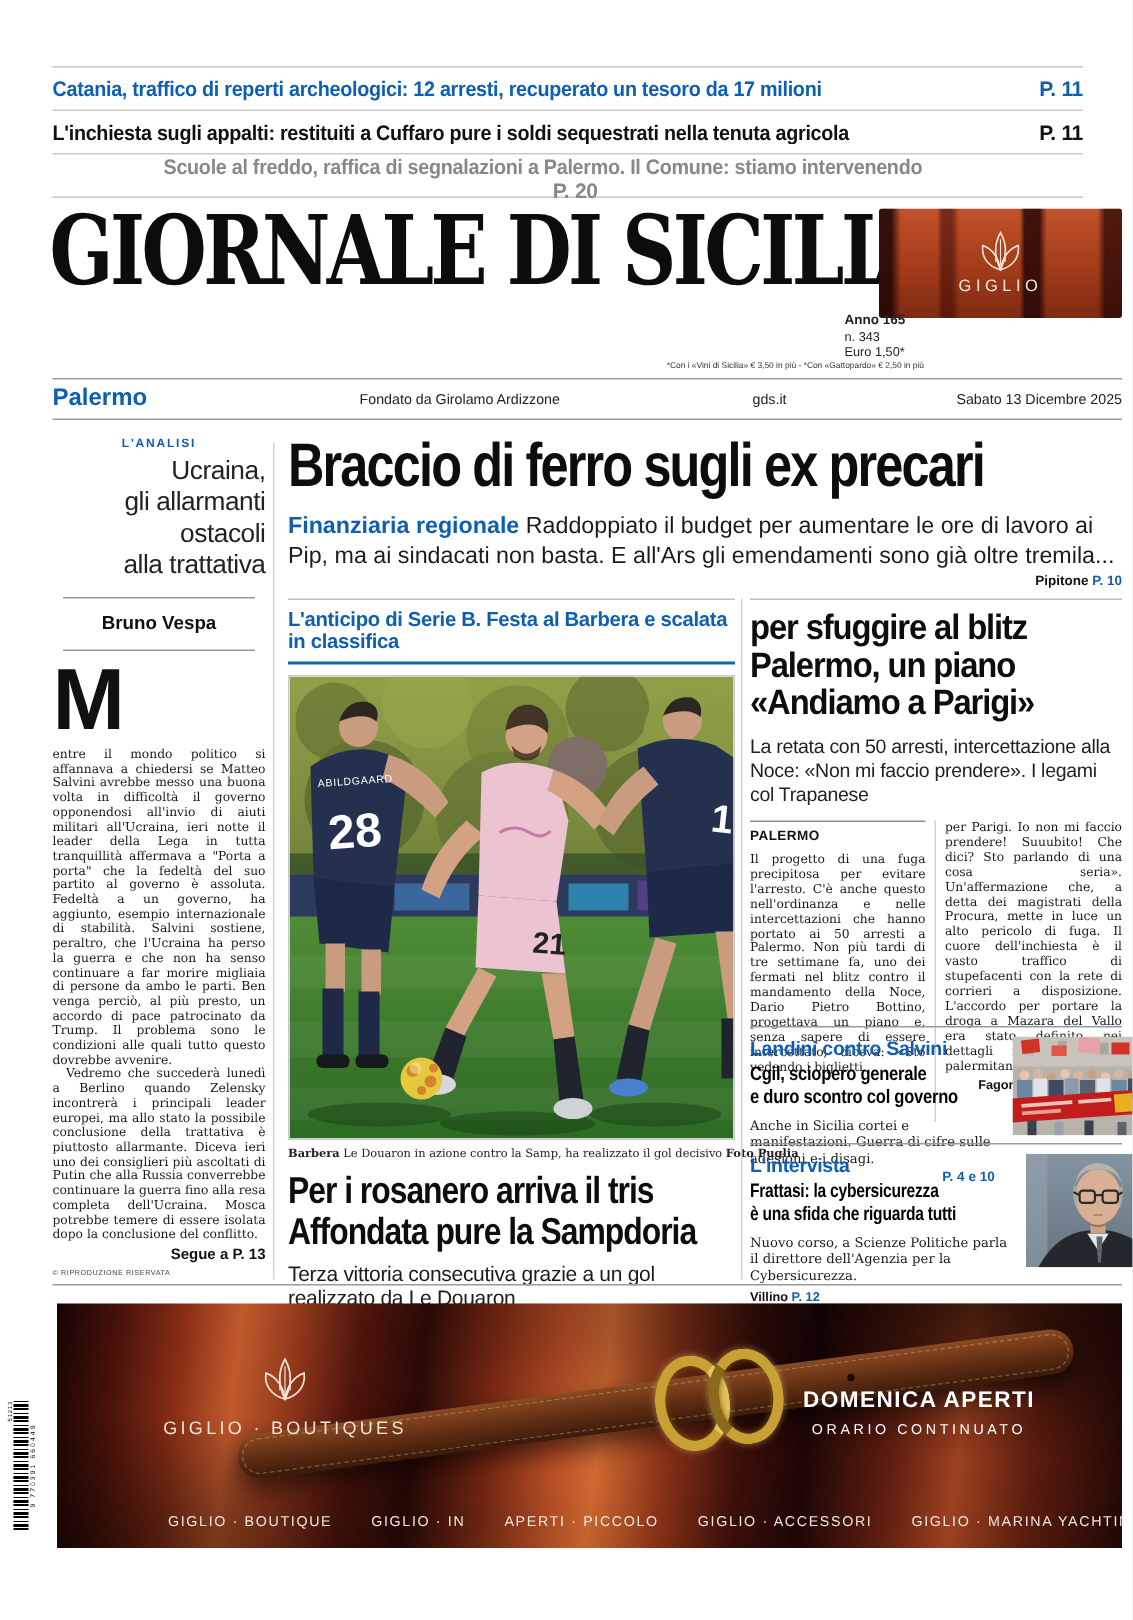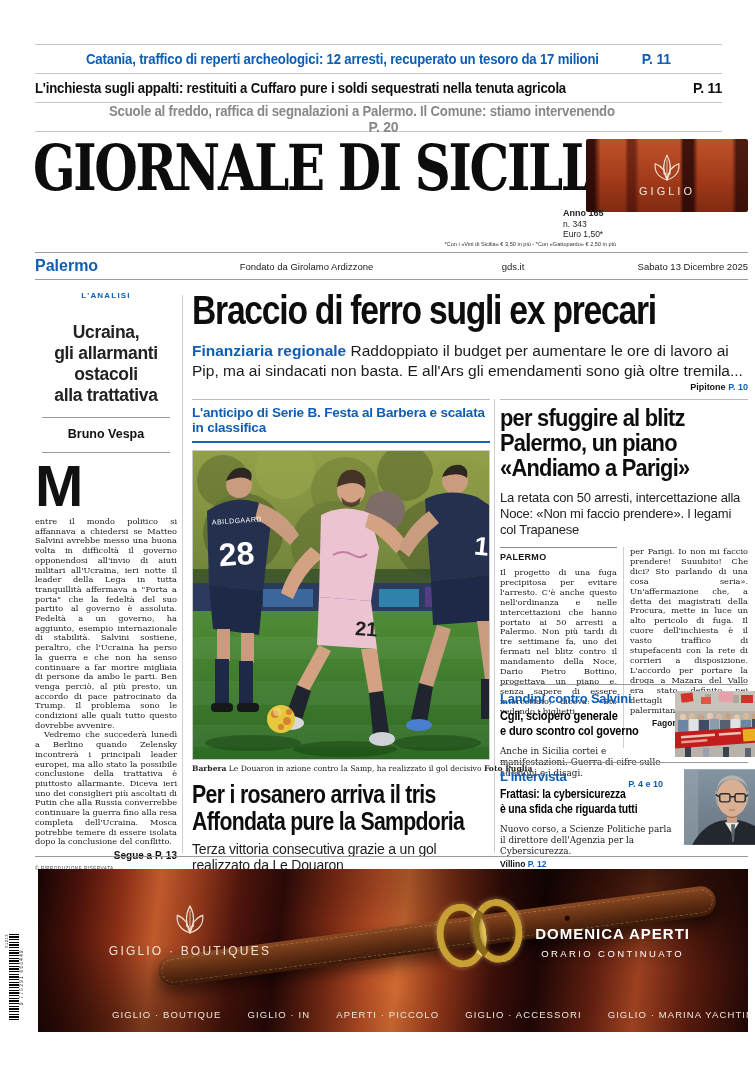--- a/index.html
+++ b/index.html
@@ -12,21 +12,21 @@
   .cx{display:inline-block;transform-origin:0 50%;white-space:nowrap;} .cx80{transform:scaleX(.80);} .cx82{transform:scaleX(.82);}
   .cx85{transform:scaleX(.85);} .cx93{transform:scaleX(.93);}
   .cx94{transform:scaleX(.94);}
 
   
   .teasers{position:absolute;left:35px;top:44px;width:687px;}
   .t-row{display:flex;justify-content:space-between;align-items:center;height:28px;
          border-top:1px solid #c9c9c9;font-weight:bold;font-size:14px;letter-spacing:-.2px;}
   .t-row:last-child{border-bottom:1px solid #c9c9c9;}
   .t-page{flex:0 0 auto;margin-left:10px;}
-  .t-blue{color:#0d5eb4;justify-content:center;} .t-black{color:#101012;} .t-gray{color:#86888b;flex-direction:column;}
+  .t-blue{color:#0d5eb4;} .t-black{color:#101012;} .t-gray{color:#86888b;flex-direction:column;}
 
   
   .mast-title{position:absolute;left:33px;top:130px;height:76px;line-height:76px;
     font-family:"DejaVu Serif","Liberation Serif",serif;font-weight:bold;font-size:64px;
     letter-spacing:-3px;white-space:nowrap;color:#0c0c0d;transform:scaleX(.78);transform-origin:0 50%;}
   .giglio-box{position:absolute;left:586px;top:139px;width:162px;height:73px;border-radius:2px;overflow:hidden;
     background:
       linear-gradient(90deg, rgba(30,4,4,.85) 0 5%, rgba(30,4,4,0) 9% 24%, rgba(60,10,8,.55) 26% 30%,
         rgba(30,4,4,0) 33% 58%, rgba(30,4,4,.8) 60% 66%, rgba(30,4,4,0) 69% 90%, rgba(30,4,4,.7) 93% 100%),
       linear-gradient(180deg,#c0522a 0%,#a33b1a 55%,#7e2a12 100%);
@@ -40,21 +40,21 @@
   .dateline{position:absolute;left:35px;top:252px;width:713px;height:26px;
     border-top:1px solid #9c9c9c;border-bottom:1px solid #9c9c9c;display:flex;align-items:center;}
   .dl-city{flex:0 0 150px;font-weight:bold;font-size:16px;}
   .dl-founder{flex:1;text-align:center;font-size:9.5px;color:#222;}
   .dl-site{flex:0 0 170px;text-align:center;font-size:9.5px;color:#222;}
   .dl-date{flex:0 0 150px;text-align:right;font-size:9.5px;color:#222;}
 
   
   .analysis{position:absolute;left:35px;top:291px;width:142px;text-align:center;}
   .an-kicker{font-size:8px;font-weight:bold;letter-spacing:1.2px;}
-  .an-title{margin-top:22px;font-size:17.5px;line-height:21px;color:#222;font-weight:700;letter-spacing:-.3px;}
+  .an-title{margin-top:3px;font-size:17.5px;line-height:21px;color:#222;font-weight:400;letter-spacing:-.3px;text-align:right;}
   .an-sep{width:128px;margin:11px auto 0;border-top:1px solid #9a9a9a;}
   .an-author{margin-top:9px;font-weight:bold;font-size:12.5px;}
   .an-drop{margin-top:8px;text-align:left;font-weight:bold;font-size:58px;line-height:50px;letter-spacing:-2px;}
   .an-body{margin-top:6px;text-align:justify;font-size:8.2px;line-height:9.7px;color:#1a1a1a;}
   .an-body p{margin:0;}
   .an-body p + p{text-indent:9px;}
   .an-segue{margin-top:3px;text-align:right;font-weight:bold;font-size:10px;}
   .an-copy{margin-top:5px;font-size:4.8px;letter-spacing:.4px;color:#444;text-align:left;}
 
   

